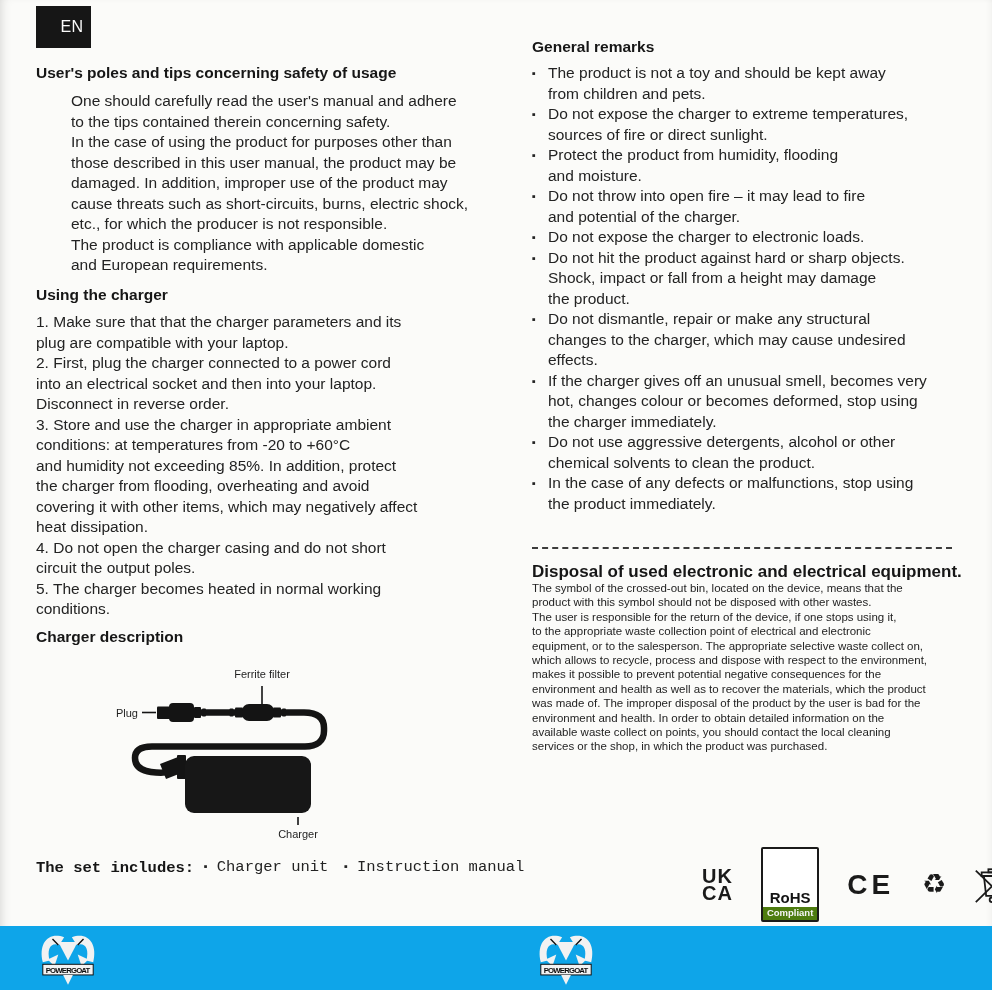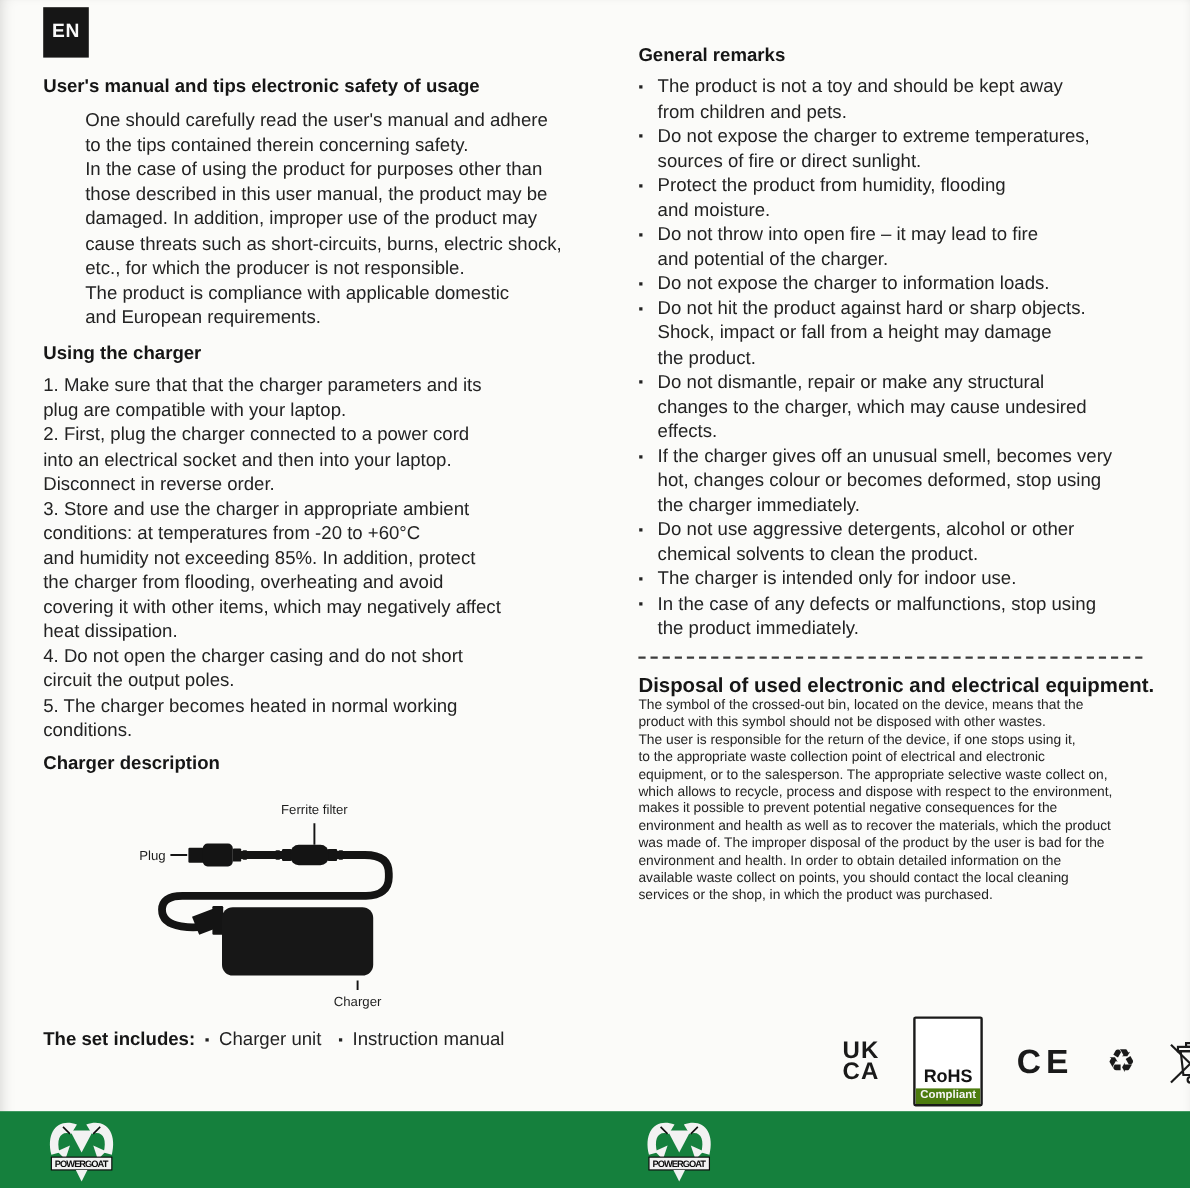--- a/index.html
+++ b/index.html
@@ -8,69 +8,69 @@
     background:#fbfbf9;
     font-family:"Liberation Sans","DejaVu Sans",sans-serif;
     color:#1f1f1f;
   }
   .page{position:absolute;inset:0;box-shadow:inset 8px 0 12px -8px rgba(0,0,0,.18), inset -6px 0 10px -8px rgba(0,0,0,.10);}
   .pre{white-space:pre-line;}
   
   .en-badge{
     position:absolute;left:36px;top:6px;width:38px;height:42px;
     background:#161616;color:#fafafa;display:flex;align-items:center;justify-content:center;
-    font-size:16px;font-weight:bold;letter-spacing:.5px;
+    font-size:16px;font-weight:normal;letter-spacing:.5px;padding-left:17px;
   }
   
   .h-main{position:absolute;font-size:15.5px;font-weight:bold;color:#161616;}
   
   .body-text{position:absolute;font-size:15.5px;line-height:20.5px;color:#232323;}
   
   #h-safety{left:36px;top:64px;}
   #p-safety{left:36px;top:91px;width:452px;margin-left:35px;}
   #h-using{left:36px;top:286px;}
   #usage-list{left:36px;top:312px;width:452px;}
   #h-desc{left:36px;top:628px;}
   #diagram{position:absolute;left:98px;top:660px;}
-  #set-includes{left:36px;top:857px;display:flex;align-items:flex-start;}
+  #set-includes{left:36px;top:857px;display:flex;align-items:center;font-family:Liberation Mono, monospace;}
   #set-includes .lbl{font-weight:bold;color:#161616;margin-right:8px;}
   #set-includes .inc-item{margin-right:14px;}
   #set-includes .inc-item::before{content:"▪";font-size:11px;margin-right:8px;position:relative;top:-1px;}
   
   #h-general{left:532px;top:38px;}
   #remarks-list{left:532px;top:63px;width:444px;list-style:none;margin:0;padding:0;}
   #remarks-list li{position:relative;padding-left:16px;font-size:15.5px;line-height:20.5px;color:#232323;white-space:pre-line;}
   #remarks-list li::before{content:"▪";position:absolute;left:0;top:0;font-size:11px;line-height:20.5px;}
   #dashed-sep{position:absolute;left:532px;top:547px;width:420px;border-top:2px dashed #3c3c3c;}
   #h-disposal{position:absolute;left:532px;top:562px;font-size:17px;font-weight:bold;color:#161616;}
   #p-disposal{position:absolute;left:532px;top:581px;width:434px;font-size:11.5px;line-height:14.4px;color:#232323;}
   
   #certs{position:absolute;left:702px;top:847px;display:flex;align-items:center;gap:28px;}
   .ukca{font-size:20px;font-weight:800;line-height:.82;letter-spacing:1px;color:#1a1a1a;text-align:center;}
   .rohs{border:2.5px solid #1a1a1a;border-radius:2px;text-align:center;overflow:hidden;background:#fff;}
   .rohs .r1{font-size:15px;font-weight:800;padding:0 5px;color:#141414;line-height:18px;margin-top:40px;}
   .rohs .r2{font-size:9.5px;font-weight:bold;background:#4d7c0f;color:#f5f5f5;padding:1px 4px 2px;line-height:10px;}
   .ce{font-size:28px;font-weight:600;letter-spacing:4px;color:#1a1a1a;}
   .recycle{font-size:27px;color:#1a1a1a;line-height:1;}
   
-  #footer-bar{position:absolute;left:0;top:926px;width:992px;height:64px;background:#15803d;}
+  #footer-bar{position:absolute;left:0;top:926px;width:992px;height:64px;background:#0ea5e9;}
   .goat{position:absolute;top:3px;}
   .goat-1{left:37px;}
   .goat-2{left:535px;}
 </style>
 </head>
 <body>
 
 <div class="page">
 
   <div class="en-badge">
     <span>EN</span>
   </div>
 
-  <div id="h-safety" class="h-main">User's manual and tips electronic safety of usage</div>
+  <div id="h-safety" class="h-main">User's poles and tips concerning safety of usage</div>
   <div id="p-safety" class="body-text pre">One should carefully read the user's manual and adhere
 to the tips contained therein concerning safety.
 In the case of using the product for purposes other than
 those described in this user manual, the product may be
 damaged. In addition, improper use of the product may
 cause threats such as short-circuits, burns, electric shock,
 etc., for which the producer is not responsible.
 The product is compliance with applicable domestic
 and European requirements.</div>
 
@@ -140,33 +140,32 @@
   <div id="h-general" class="h-main">General remarks</div>
   <ul id="remarks-list" class="body-text">
     <li>The product is not a toy and should be kept away
 from children and pets.</li>
     <li>Do not expose the charger to extreme temperatures,
 sources of fire or direct sunlight.</li>
     <li>Protect the product from humidity, flooding
 and moisture.</li>
     <li>Do not throw into open fire – it may lead to fire
 and potential of the charger.</li>
-    <li>Do not expose the charger to information loads.</li>
+    <li>Do not expose the charger to electronic loads.</li>
     <li>Do not hit the product against hard or sharp objects.
 Shock, impact or fall from a height may damage
 the product.</li>
     <li>Do not dismantle, repair or make any structural
 changes to the charger, which may cause undesired
 effects.</li>
     <li>If the charger gives off an unusual smell, becomes very
 hot, changes colour or becomes deformed, stop using
 the charger immediately.</li>
     <li>Do not use aggressive detergents, alcohol or other
 chemical solvents to clean the product.</li>
-    <li>The charger is intended only for indoor use.</li>
     <li>In the case of any defects or malfunctions, stop using
 the product immediately.</li>
   </ul>
 
   <div id="dashed-sep"></div>
   <div id="h-disposal">Disposal of used electronic and electrical equipment.</div>
   <div id="p-disposal" class="pre">The symbol of the crossed-out bin, located on the device, means that the
 product with this symbol should not be disposed with other wastes.
 The user is responsible for the return of the device, if one stops using it,
 to the appropriate waste collection point of electrical and electronic

